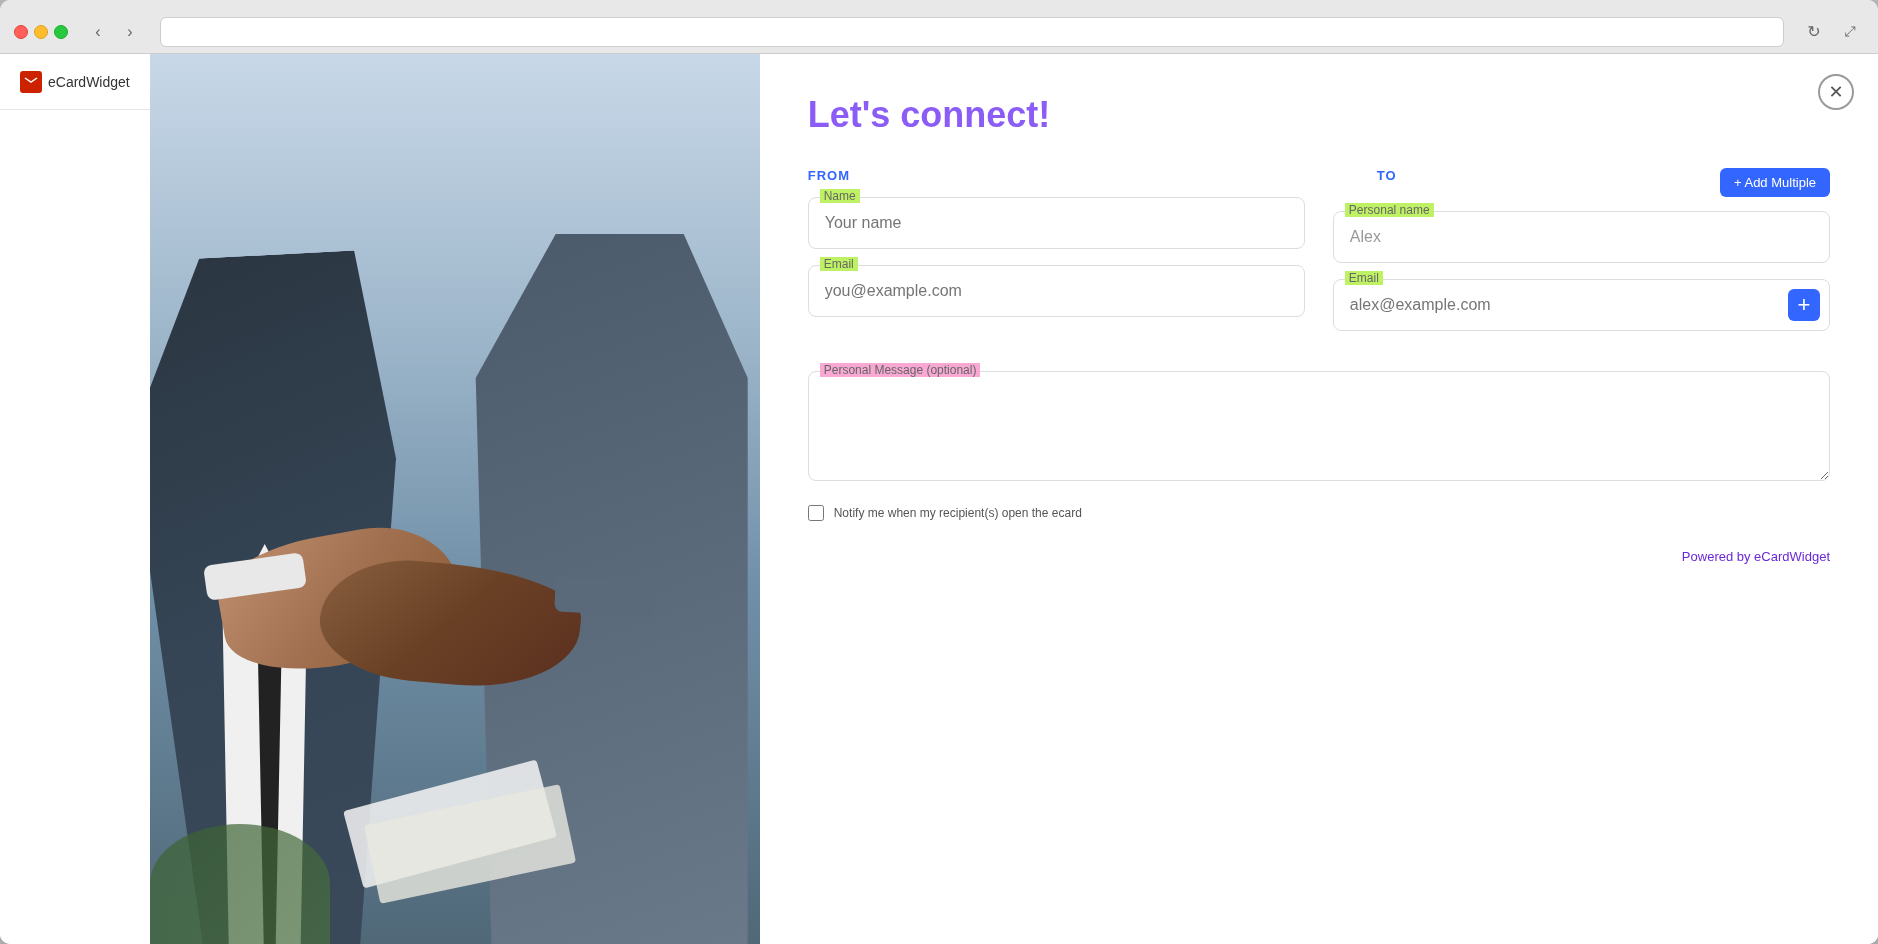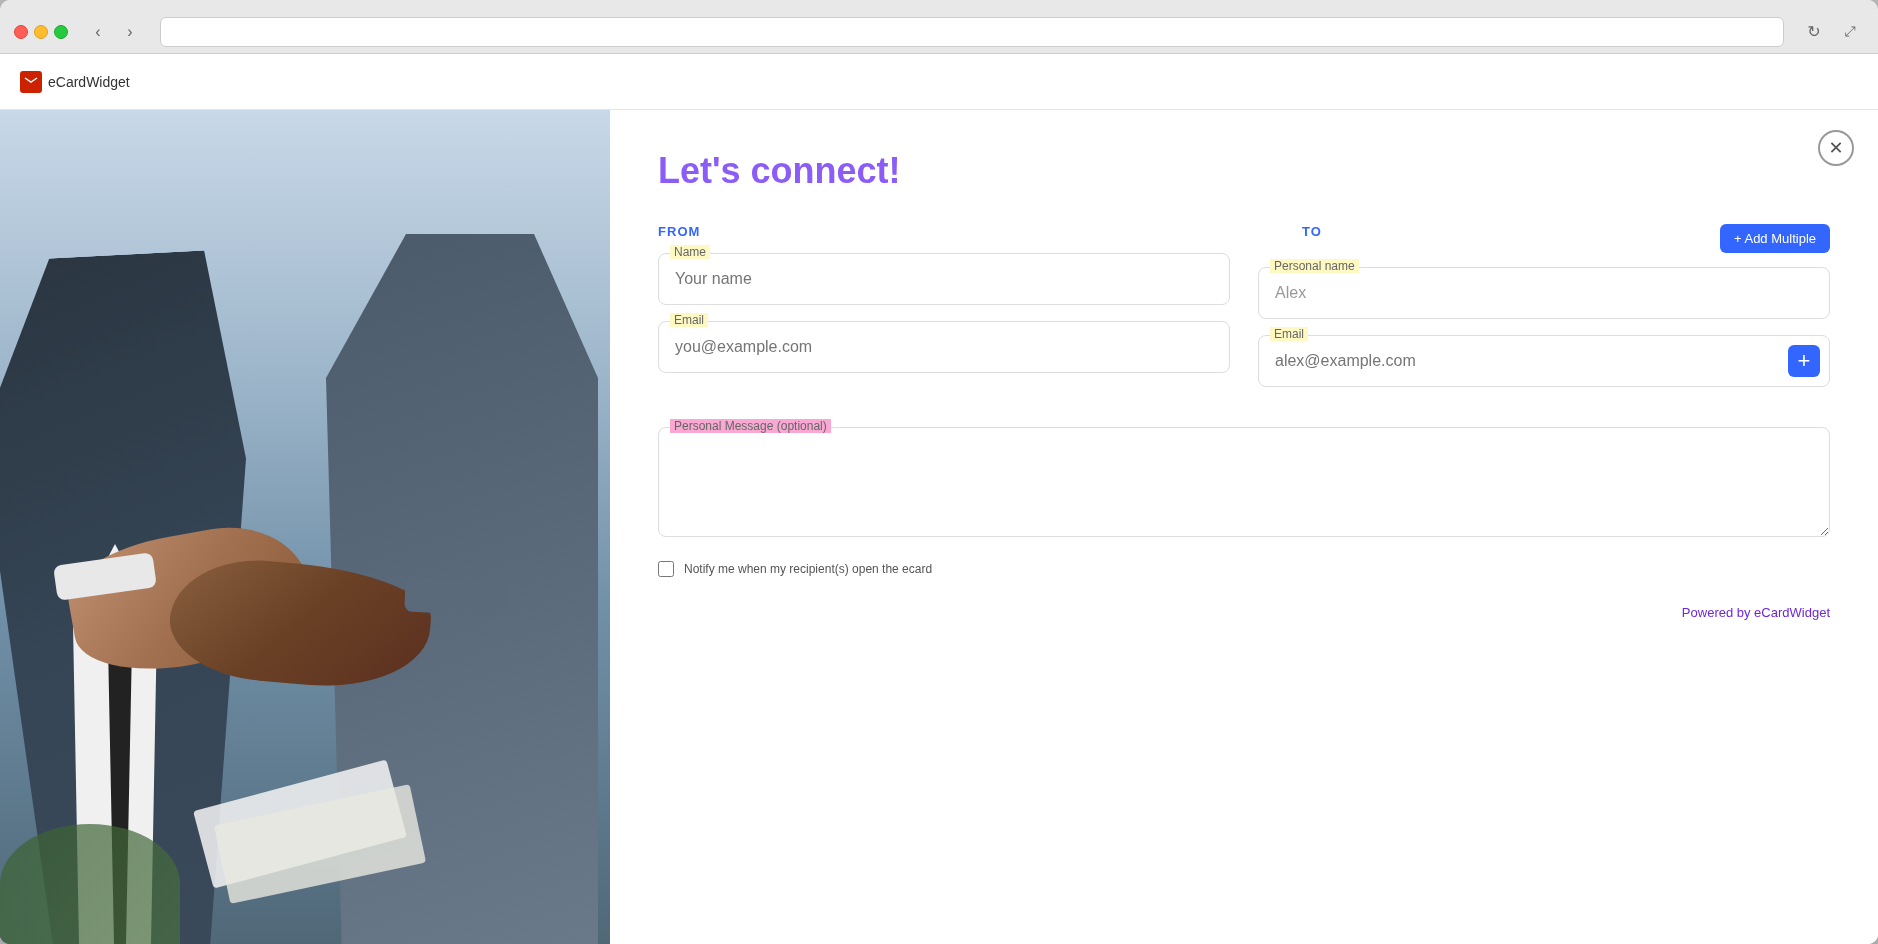--- a/index.html
+++ b/index.html
@@ -102,21 +102,21 @@
       overflow: hidden;
       display: flex;
       flex-direction: column;
       box-shadow: 0 4px 20px rgba(0,0,0,0.3);
     }
 
     
     .page-content {
       flex: 1;
       display: flex;
-      flex-direction: column;
+      flex-direction: row;
       background: white;
     }
 
     
     .top-bar {
       height: 56px;
       background: white;
       border-bottom: 1px solid #e5e5e5;
       display: flex;
       align-items: center;
@@ -262,21 +262,21 @@
       margin-bottom: 16px;
       position: relative;
     }
 
     .field-label {
       position: absolute;
       top: -8px;
       left: 12px;
       font-size: 12px;
       color: #666;
-      background: #fef9c3;
+      background: #bef264;
       padding: 0 4px;
       z-index: 1;
     }
 
     .field-input {
       width: 100%;
       height: 52px;
       border: 1.5px solid #ddd;
       border-radius: 8px;
       padding: 12px 16px;

